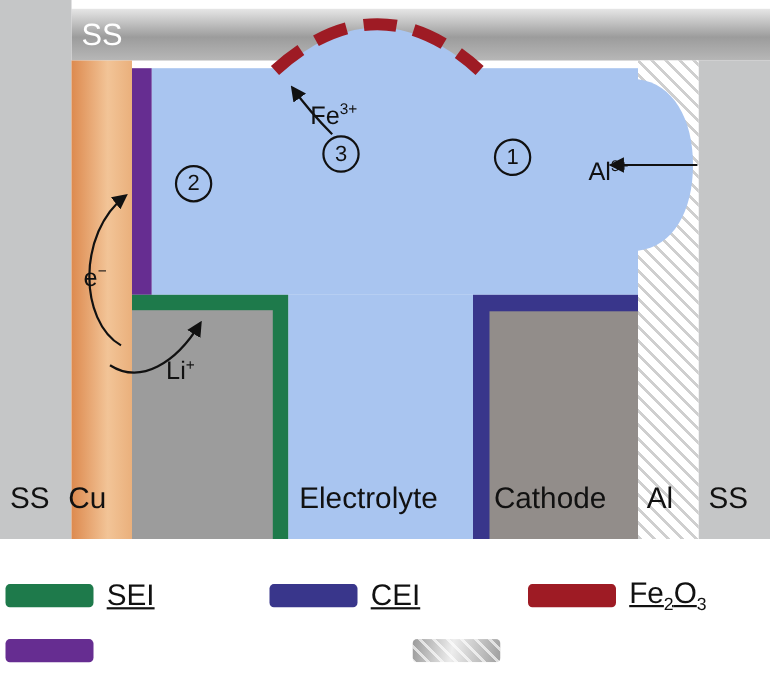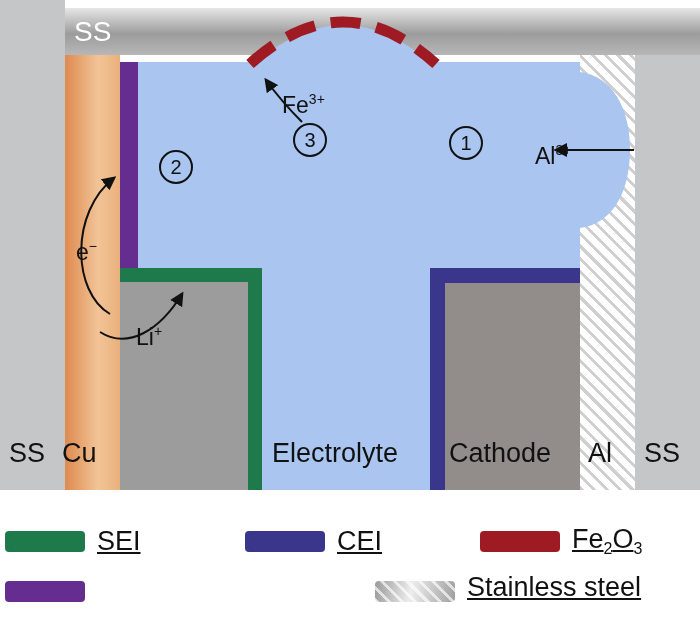--- a/index.html
+++ b/index.html
@@ -34,21 +34,21 @@
   .lbl-anode{left:133px;top:438px;}
   .lbl-elec{left:272px;top:438px;}
   .lbl-cathode{left:449px;top:438px;}
   .lbl-al{left:588px;top:438px;}
   .lbl-ss-right{left:644px;top:438px;}
   .ion{font-size:23px;line-height:26px;white-space:nowrap;}
   .ion sup{font-size:14px;}
   .ion-fe{left:282px;top:86px;}
   .ion-al{left:494px;top:137px;margin-left:41px;}
   .ion-e{left:76px;top:233px;}
-  .ion-li{left:136px;top:318px;}
+  .ion-li{left:151px;top:318px;}
   .circle-num{width:34px;height:34px;border:2px solid #111;border-radius:50%;
     box-sizing:border-box;text-align:center;line-height:30px;font-size:20px;background:transparent;}
   .cn-1{left:449px;top:126px;}
   .cn-2{left:159px;top:150px;}
   .cn-3{left:293px;top:123px;}
   
   .swatch{height:21px;width:80px;border-radius:4px;}
   .sw-sei{left:5px;top:531px;background:#1e7a4b;}
   .sw-cei{left:245px;top:531px;background:#39368b;}
   .sw-fe2o3{left:480px;top:531px;background:#9e1b24;}
@@ -117,15 +117,14 @@
 
   <div class="abs swatch sw-sei"></div>
   <div class="abs swatch sw-cei"></div>
   <div class="abs swatch sw-fe2o3"></div>
   <div class="abs swatch sw-pass"></div>
   <div class="abs swatch sw-steel"></div>
 
   <div class="abs leg-lbl ll-sei">SEI</div>
   <div class="abs leg-lbl ll-cei">CEI</div>
   <div class="abs leg-lbl ll-fe2o3"><span>Fe</span><sub>2</sub><span>O</span><sub>3</sub></div>
-  <div class="abs leg-lbl ll-steel">Stainless steel</div>
 
 </div>
 
 </body></html>

